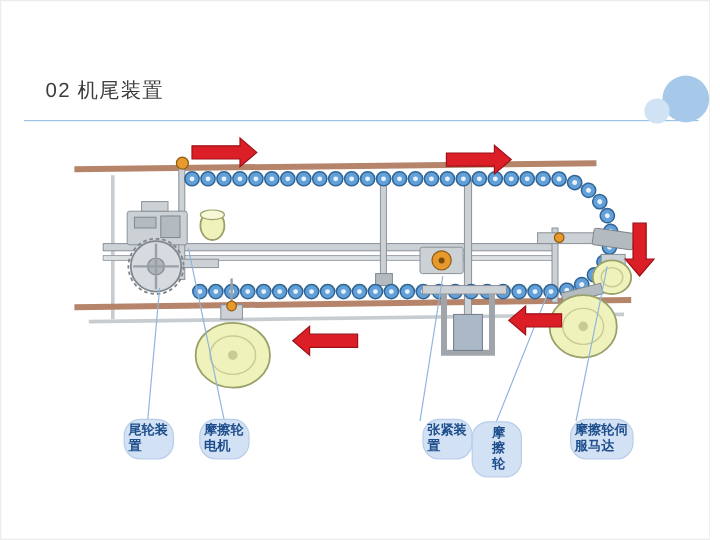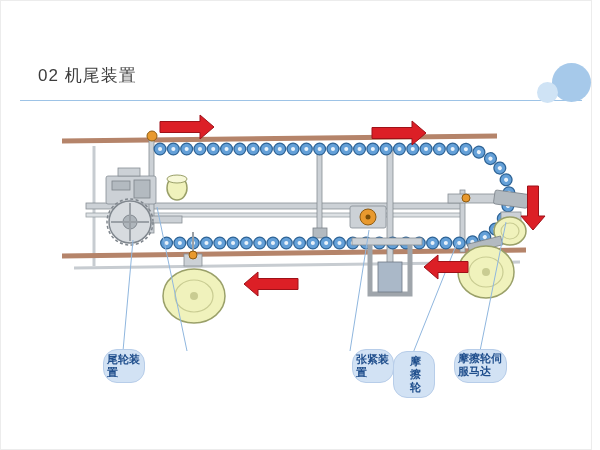--- a/index.html
+++ b/index.html
@@ -18,21 +18,21 @@
   svg.diagram { position:absolute; left:0; top:0; width:600px; height:450px; }
 
   .label { position:absolute; background:var(--c-label-bg,#d2e2f4);
            color:var(--c-label-text,#1f4e8c); font-size:11px; font-weight:bold;
            line-height:13px; padding:3px; border:1px solid #b7cde9; border-radius:14px;
            word-break:break-all; }
   .label-1 { left:103px; top:349px; width:42px; }
   .label-2 { left:166px; top:349px; width:42px; }
   .label-3 { left:330px; top:349px; width:42px;margin-left:22px; }
   .label-4 { left:393px; top:351px; width:42px;padding-left:16px; }
-  .label-5 { left:454px; top:349px; width:53px;font-family:Liberation Mono, monospace; }
+  .label-5 { left:475px; top:349px; width:53px; }
 
   
   .metal       { fill:#ccd1d6; stroke:#878e95; stroke-width:0.8; }
   .metal-light { fill:#dde1e4; stroke:#9aa0a6; stroke-width:0.8; }
   .metal2      { fill:#b3bac0; stroke:#7d848b; stroke-width:0.8; }
   .copper      { stroke:var(--c-copper,#b5846a); stroke-width:5; fill:none; }
   .grayrail    { stroke:#c7ccd1; stroke-width:3; fill:none; }
   .chain-outer { fill:none; stroke:var(--c-chain-dark,#2f6496); stroke-width:13;
                  stroke-linecap:round; stroke-dasharray:0.1 13.2; }
   .chain-mid   { fill:none; stroke:var(--c-chain,#64a0d8); stroke-width:10.5;
@@ -140,17 +140,18 @@
     <g>
       <polygon class="arrow" points="160,121.5 200,121.5 200,115 214,127 200,139 200,132.5 160,132.5"></polygon>
       <polygon class="arrow" points="372,127.5 412,127.5 412,121 426,133 412,145 412,138.5 372,138.5"></polygon>
       <polygon class="arrow" points="527.5,186 538.5,186 538.5,216 545,216 533,230 521,216 527.5,216"></polygon>
       <polygon class="arrow" points="298,278.5 298,289.5 258,289.5 258,296 244,284 258,272 258,278.5"></polygon>
       <polygon class="arrow" points="468,261.5 468,272.5 438,272.5 438,279 424,267 438,255 438,261.5"></polygon>
     </g>
   </svg>
 
   <div class="label label-1">尾轮装置</div>
+  <div class="label label-2">摩擦轮电机</div>
   <div class="label label-3">张紧装置</div>
   <div class="label label-4">摩擦轮</div>
   <div class="label label-5">摩擦轮伺服马达</div>
 
 </div>
 
 </body></html>

